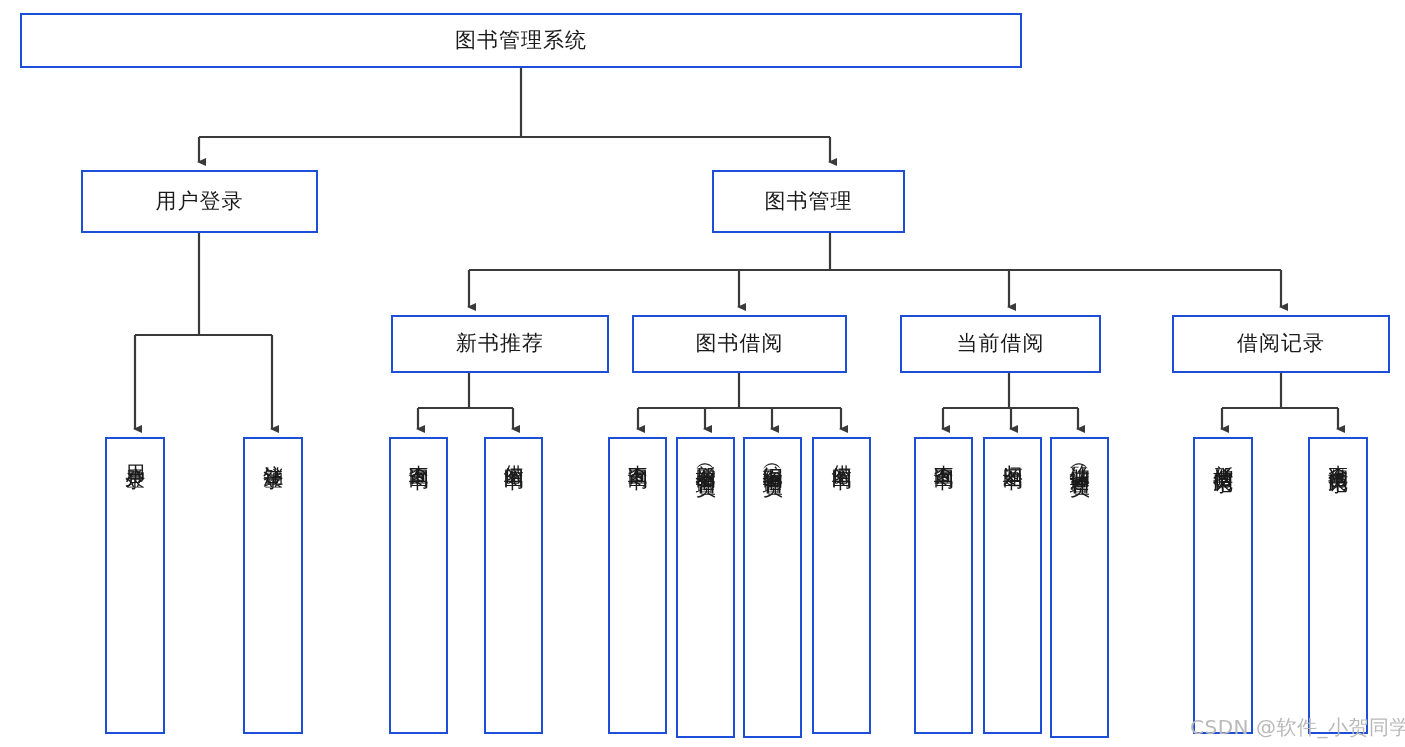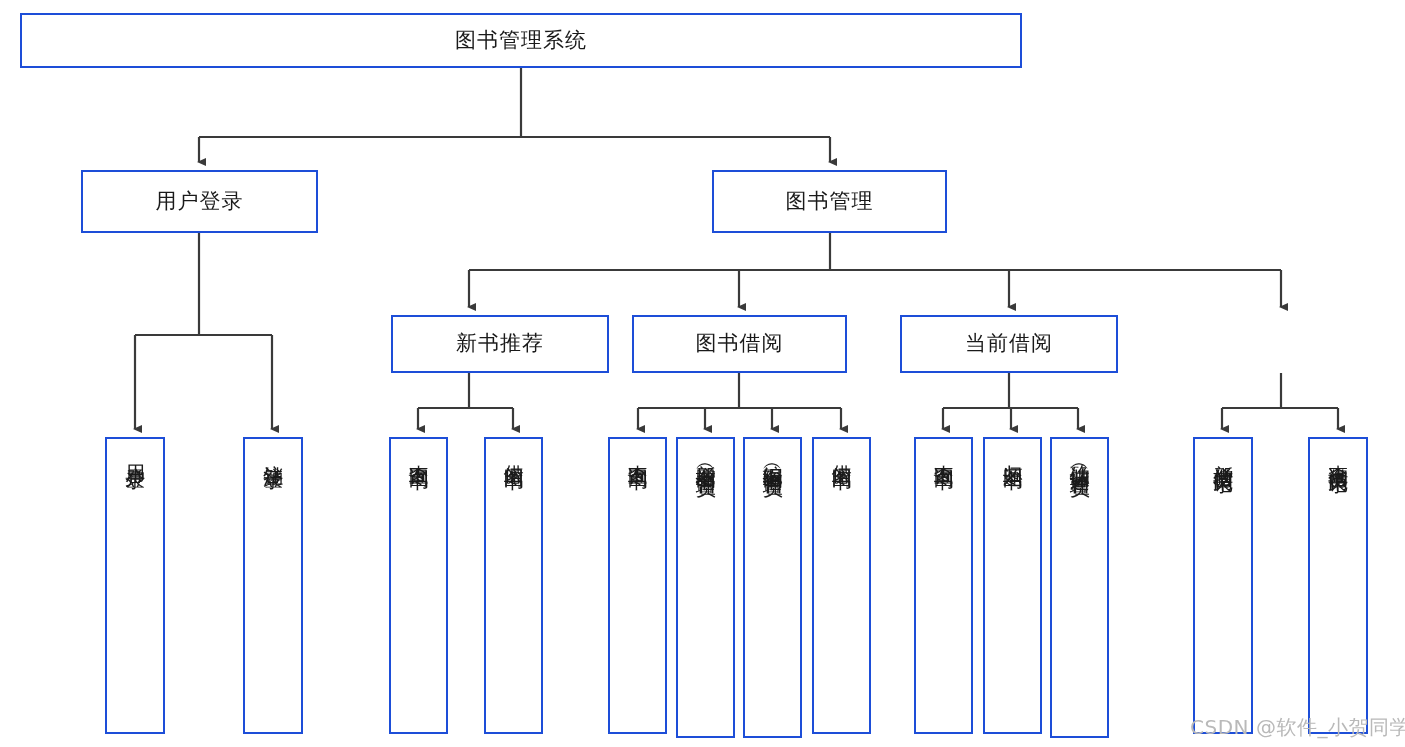--- a/index.html
+++ b/index.html
@@ -118,32 +118,35 @@
     </g>
   </svg>
 
   <div class="node horiz root" style="left:20px; top:13px; width:1002px; height:55px;">
     <span class="label">图书管理系统</span>
   </div>
 
   <div class="node horiz" style="left:81px; top:170px; width:237px; height:63px;">
     <span class="label">用户登录</span>
   </div>
-  <div class="node horiz" style="left:712px; top:170px; width:235px; height:63px;">
+  <div class="node horiz" style="left:712px; top:170px; width:193px; height:63px;">
     <span class="label">图书管理</span>
   </div>
 
   <div class="node horiz" style="left:360px; top:315px; width:218px; height:58px;margin-left:31px;">
     <span class="label">新书推荐</span>
   </div>
   <div class="node horiz" style="left:632px; top:315px; width:215px; height:58px;">
     <span class="label">图书借阅</span>
   </div>
-  <div class="node horiz" style="left:900px; top:315px; width:218px; height:58px;">
+  <div class="node horiz" style="left:900px; top:315px; width:201px; height:58px;">
     <span class="label">当前借阅</span>
+  </div>
+  <div class="node horiz" style="left:1172px; top:315px; width:218px; height:58px;">
+    <span class="label">借阅记录</span>
   </div>
 
   <div class="node vert" style="left:105px; top:437px; width:60px; height:297px;">
     <span class="label">用户登录</span>
   </div>
   <div class="node vert" style="left:243px; top:437px; width:60px; height:297px;">
     <span class="label">注销登录</span>
   </div>
 
   <div class="node vert" style="left:389px; top:437px; width:59px; height:297px;">

